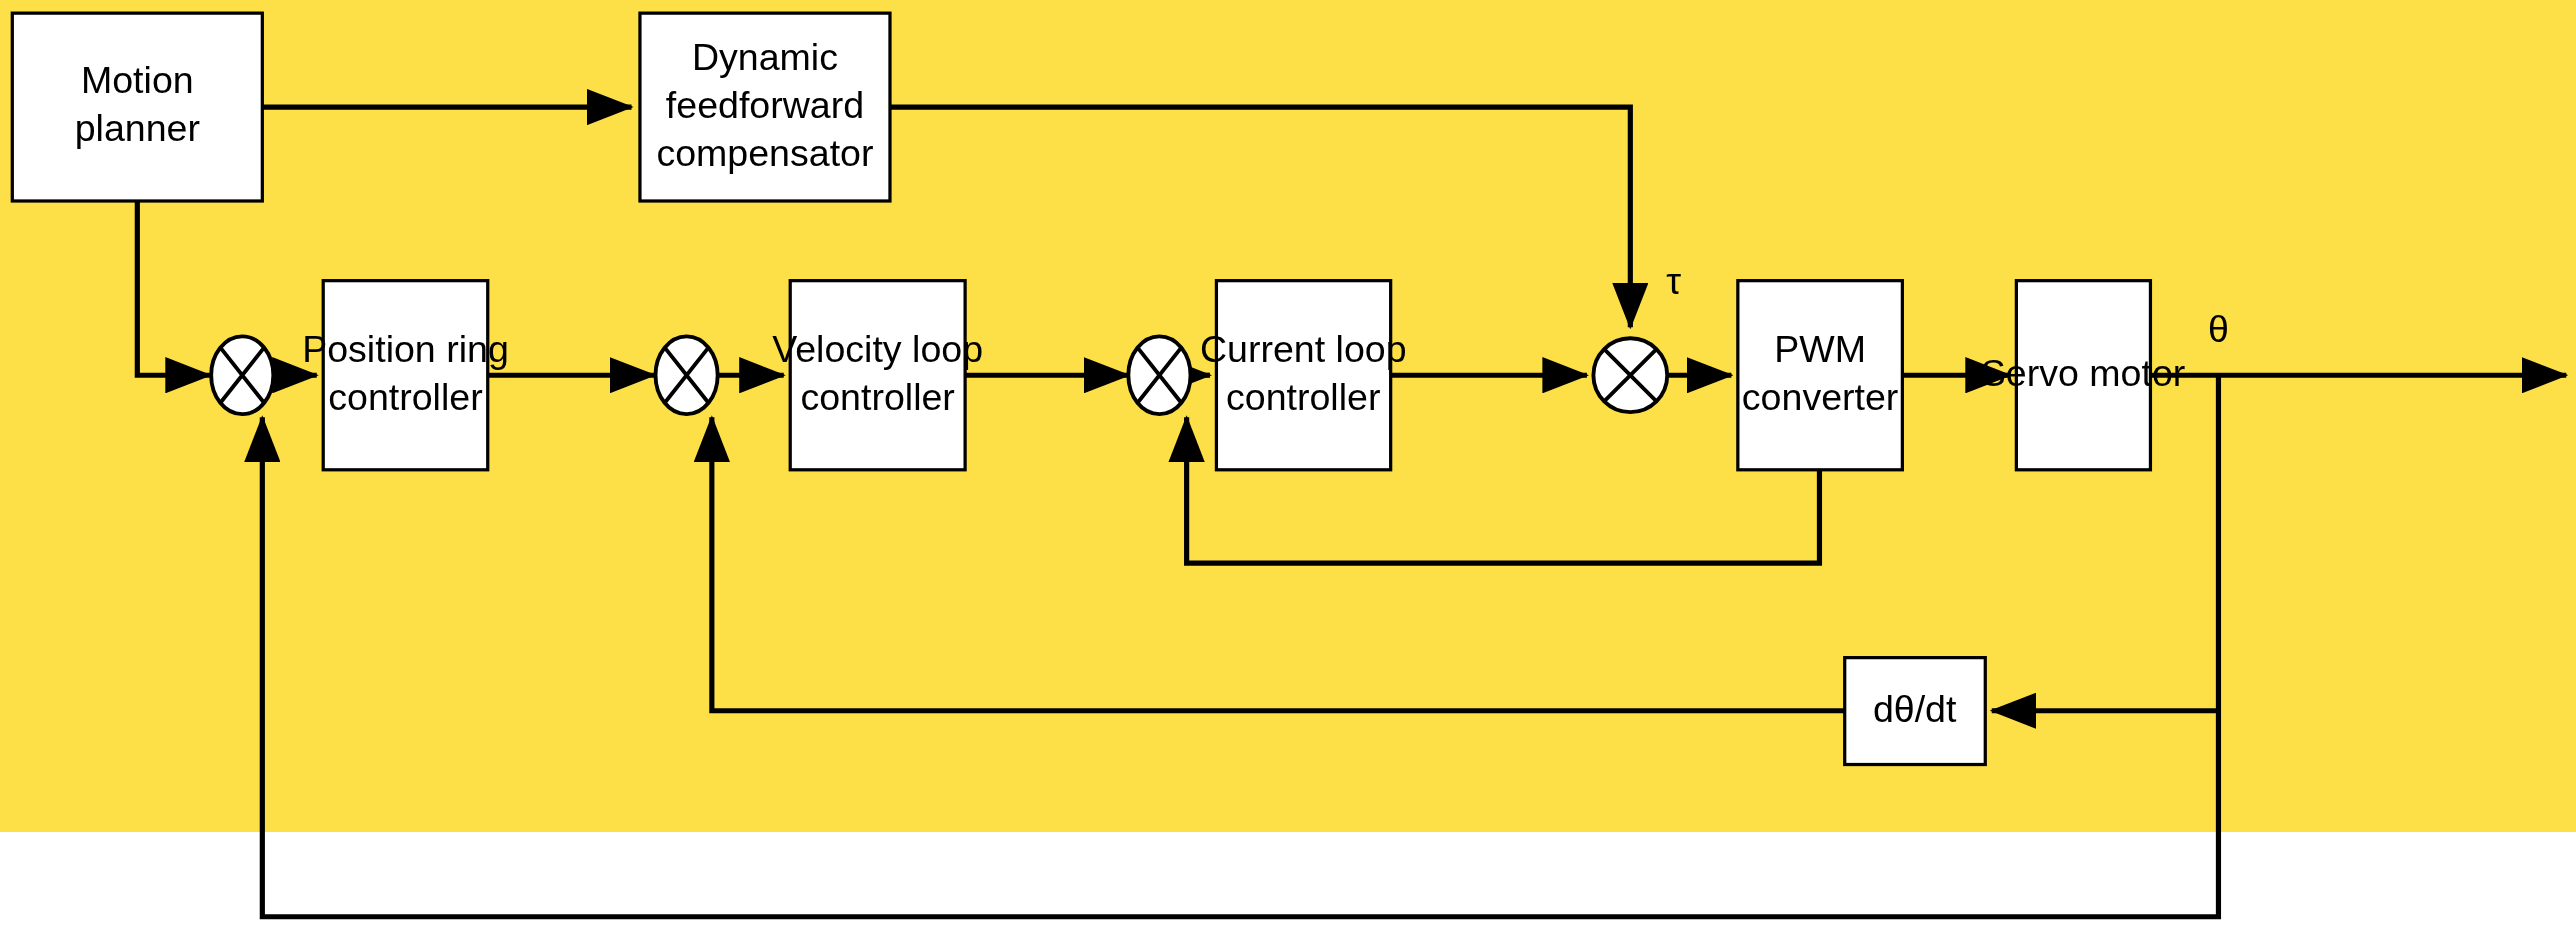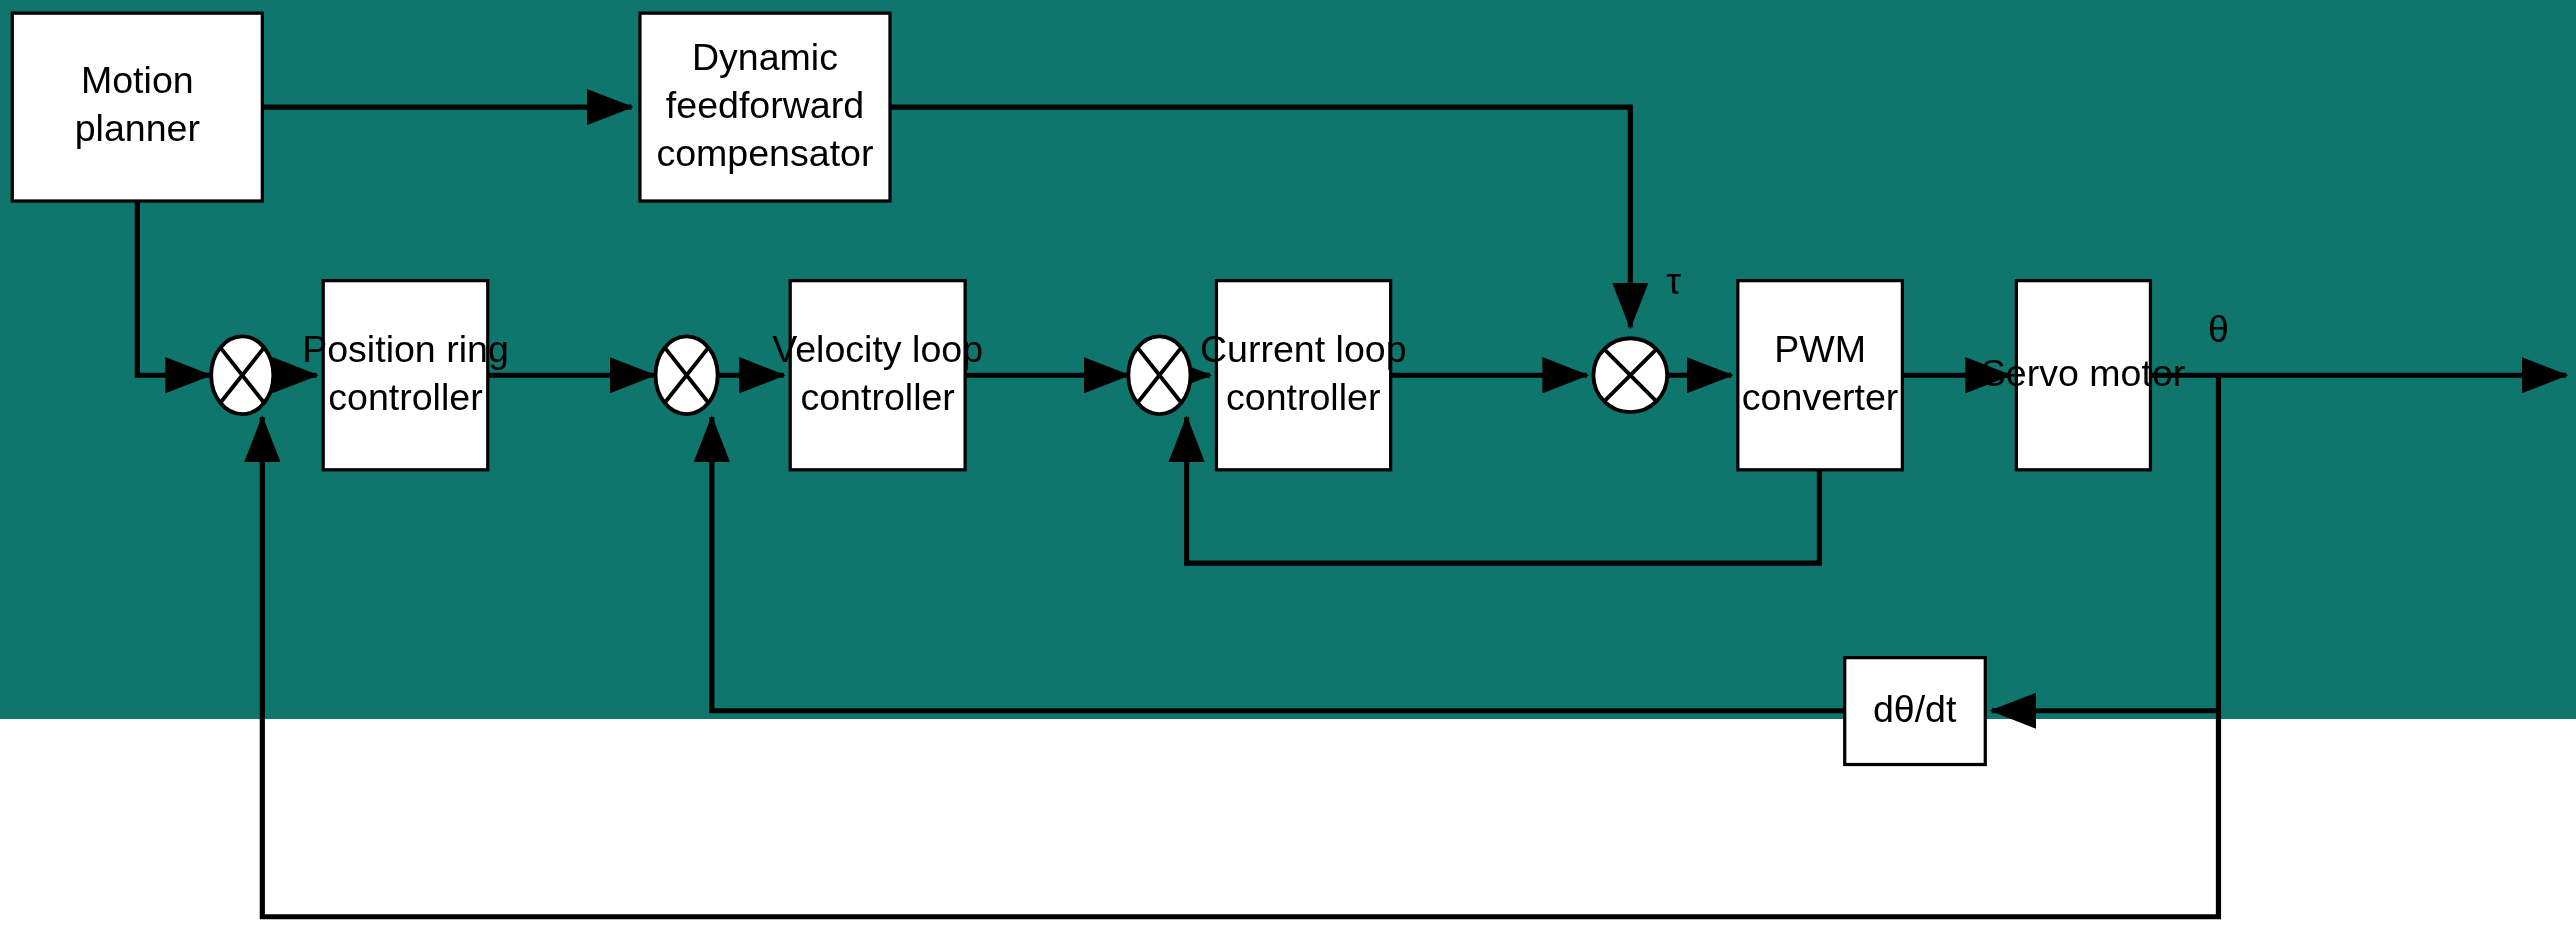--- a/index.html
+++ b/index.html
@@ -9,22 +9,22 @@
   }
   body {
     width: 2576px;
     height: 937px;
     font-family: "Liberation Sans", sans-serif;
     overflow: hidden;
   }
   #diagram-root {
     position: relative;
     width: 2576px;
-    height: 719px;
-    background: #0f766e;
+    height: 832px;
+    background: #fde047;
   }
   svg#diagram-svg {
     display: block;
     width: 2576px;
     height: 937px;
   }
   .blk-rect {
     fill: #ffffff;
     stroke: #000000;
     stroke-width: 5;

